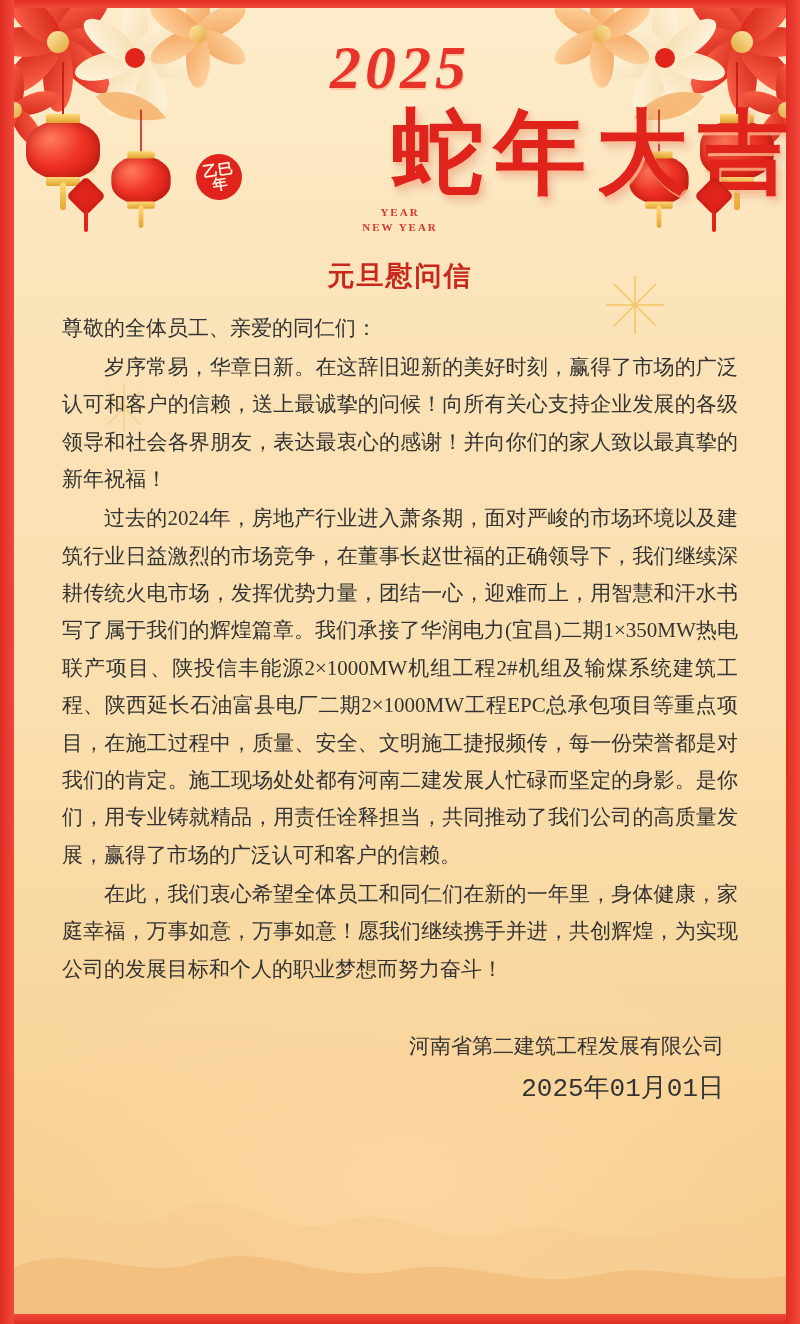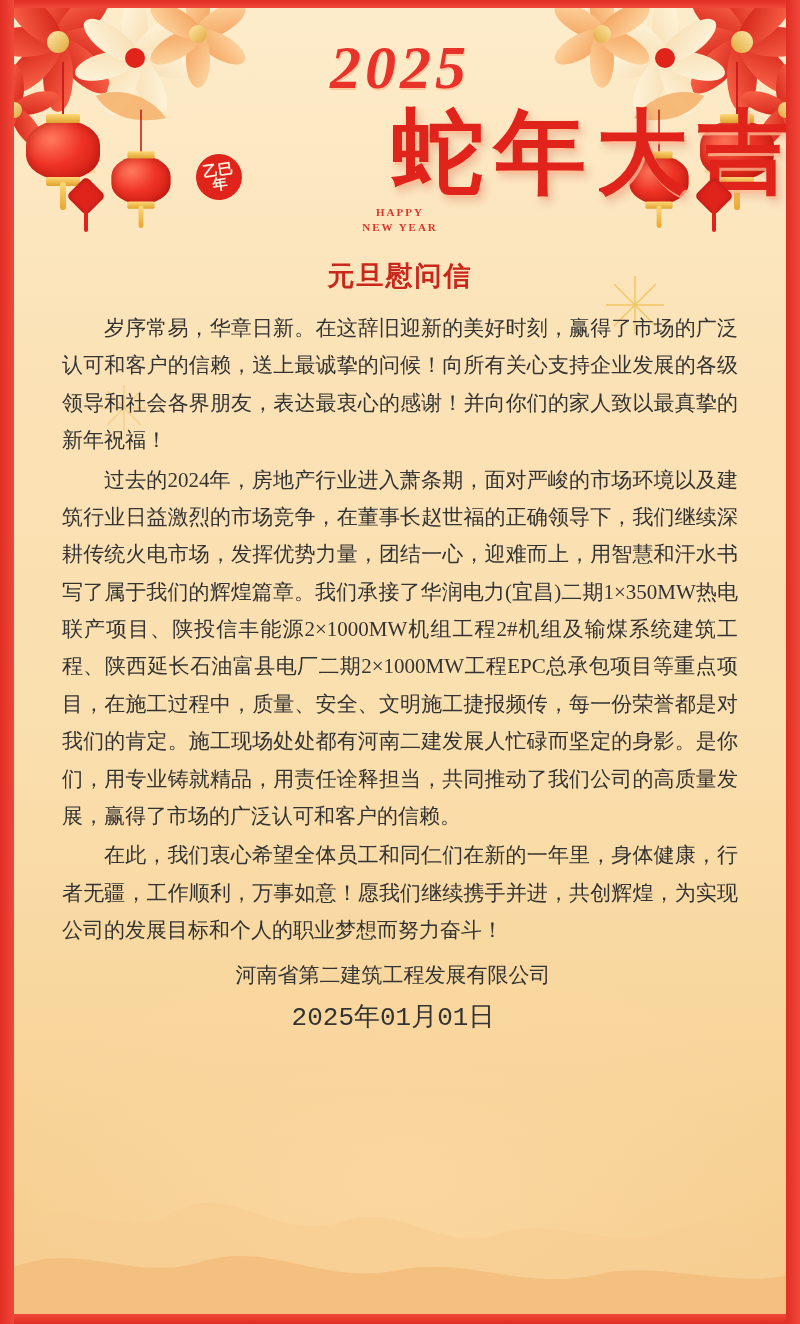--- a/index.html
+++ b/index.html
@@ -167,22 +167,22 @@
   .para {
     font-family: "Liberation Serif", serif;
     font-size: 21px;
     color: #333;
     line-height: 1.78;
     text-align: justify;
     text-indent: 2em;
     margin-bottom: 2px;
   }
   .signature {
-    margin-top: 8px;
-    text-align: center;
+    margin-top: 40px;
+    text-align: right;
     font-family: "Liberation Serif", serif;
     font-size: 21px;
     color: #333;
     line-height: 1.8;
     padding-right: 14px;
   }
   .sig-date { font-size: 26px; font-family: Liberation Mono, monospace; }
 </style>
 </head>
 <body>
@@ -362,37 +362,38 @@
         <line x1="28" y1="28" x2="11" y2="45"></line>
       <line x1="28" y1="28" x2="5" y2="28"></line>
         <line x1="28" y1="28" x2="11" y2="11"></line>
     </g>
   </svg>
 
   <div class="hero">
     <div class="hero-year">2025</div>
     <div class="hero-main">蛇年大吉</div>
     <div class="hero-sub">
-      <span>HAPPY</span><br>
+      <span>YEAR</span><br>
       <span>NEW YEAR</span>
     </div>
     <div class="hero-stamp">乙巳年</div>
   </div>
 
   <div class="cloud-wrap">
     <svg width="800" height="230" viewBox="0 0 800 230">
       <path d="M0,140 C60,92 120,150 170,120 C230,84 280,150 340,128 C400,106 440,160 500,140 C560,120 610,160 670,136 C720,116 770,150 800,130 L800,230 L0,230 Z" fill="#f7cd93" opacity=".75"></path>
       <path d="M0,180 C70,140 130,190 200,168 C270,146 320,192 400,176 C470,162 520,198 600,180 C660,166 740,198 800,178 L800,230 L0,230 Z" fill="#f3bd7c" opacity=".85"></path>
     </svg>
   </div>
 
   <div class="content">
     <div class="letter-title">元旦慰问信</div>
+    <div class="salutation">尊敬的全体员工、亲爱的同仁们：</div>
     <p class="para">岁序常易，华章日新。在这辞旧迎新的美好时刻，赢得了市场的广泛认可和客户的信赖，送上最诚挚的问候！向所有关心支持企业发展的各级领导和社会各界朋友，表达最衷心的感谢！并向你们的家人致以最真挚的新年祝福！</p>
     <p class="para">过去的2024年，房地产行业进入萧条期，面对严峻的市场环境以及建筑行业日益激烈的市场竞争，在董事长赵世福的正确领导下，我们继续深耕传统火电市场，发挥优势力量，团结一心，迎难而上，用智慧和汗水书写了属于我们的辉煌篇章。我们承接了华润电力(宜昌)二期1×350MW热电联产项目、陕投信丰能源2×1000MW机组工程2#机组及输煤系统建筑工程、陕西延长石油富县电厂二期2×1000MW工程EPC总承包项目等重点项目，在施工过程中，质量、安全、文明施工捷报频传，每一份荣誉都是对我们的肯定。施工现场处处都有河南二建发展人忙碌而坚定的身影。是你们，用专业铸就精品，用责任诠释担当，共同推动了我们公司的高质量发展，赢得了市场的广泛认可和客户的信赖。</p>
-    <p class="para">在此，我们衷心希望全体员工和同仁们在新的一年里，身体健康，行者无疆，工作顺利，万事如意！愿我们继续携手并进，共创辉煌，为实现公司的发展目标和个人的职业梦想而努力奋斗！</p>
+    <p class="para">在此，我们衷心希望全体员工和同仁们在新的一年里，身体健康，家庭幸福，万事如意，万事如意！愿我们继续携手并进，共创辉煌，为实现公司的发展目标和个人的职业梦想而努力奋斗！</p>
     <div class="signature">
       <div>河南省第二建筑工程发展有限公司</div>
       <div class="sig-date">2025年01月01日</div>
     </div>
   </div>
 
 </div>
 
 </body></html>

